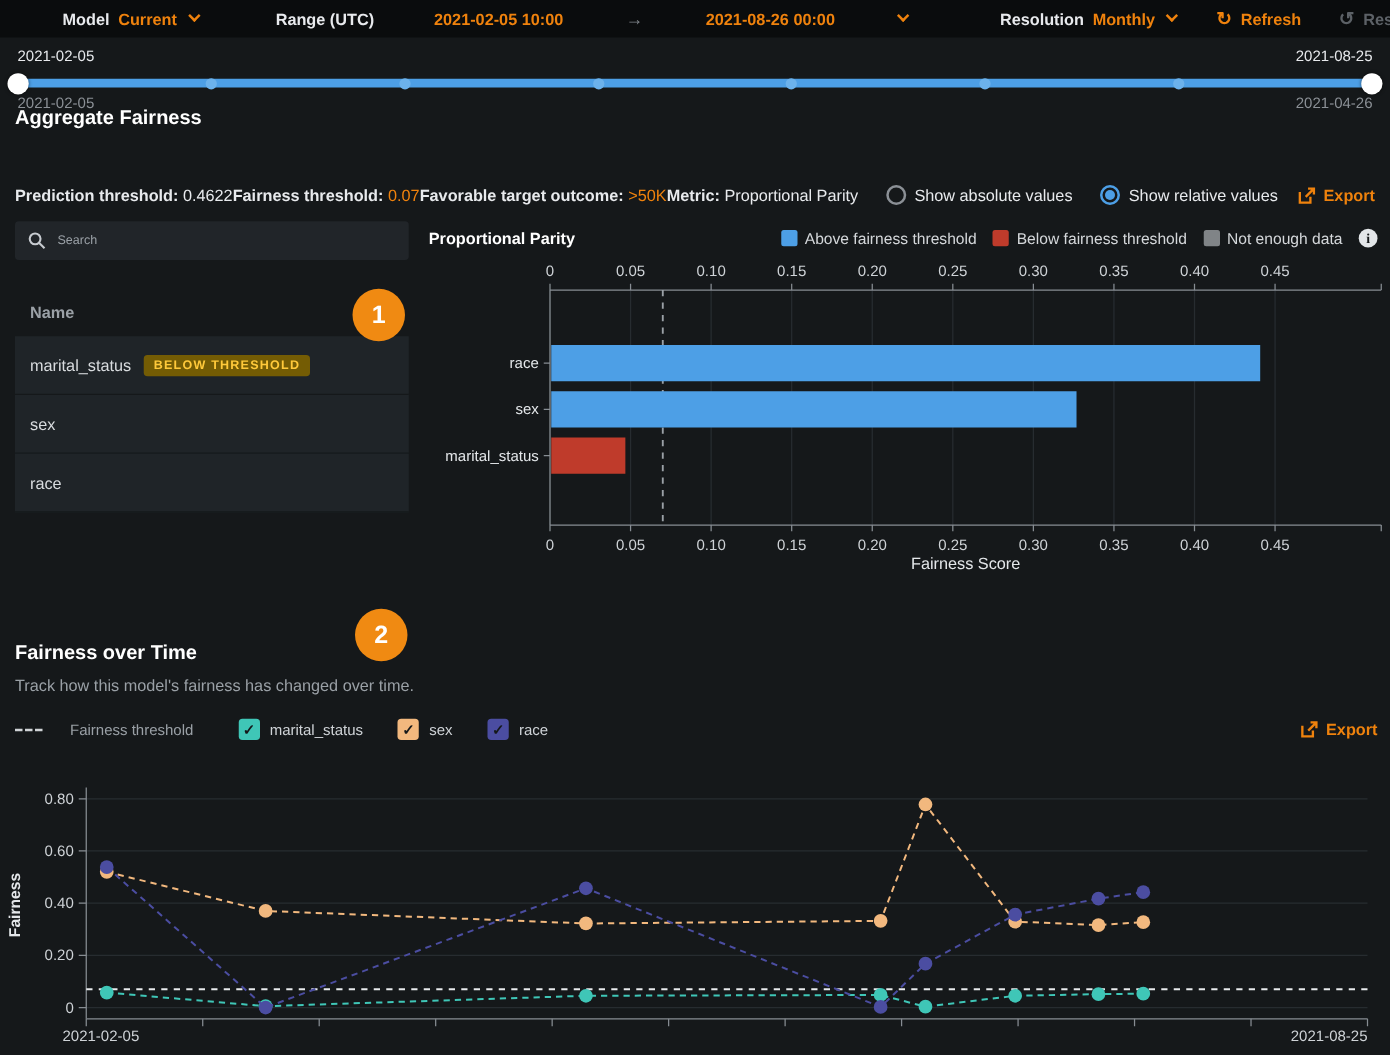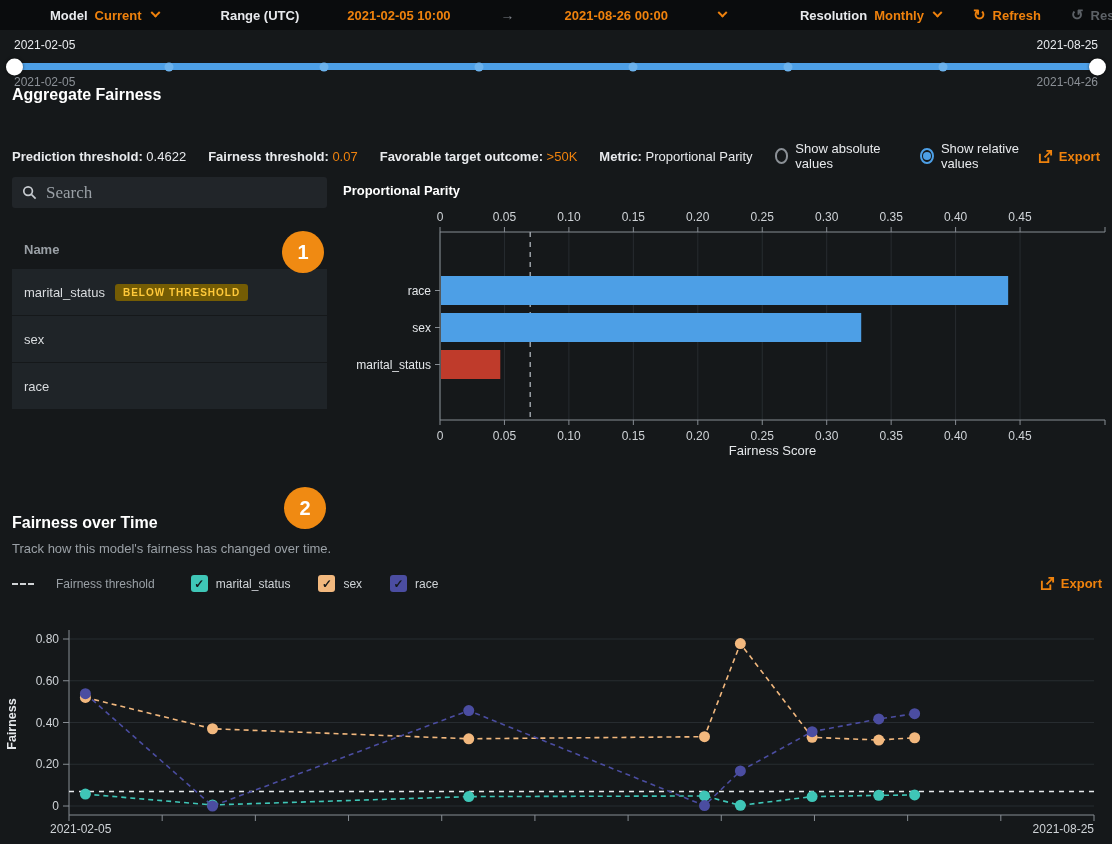--- a/index.html
+++ b/index.html
@@ -33,36 +33,36 @@
   .h-left { left:-8px; } .h-right { right:-8px; }
 
   
   .sec-title { position:absolute; left:12px; font-size:16px; font-weight:bold; color:#fff; }
   .sec-desc  { position:absolute; left:12px; font-size:13px; color:#9aa0a6; }
 
   
   .controls { position:absolute; left:12px; right:12px; top:146px; height:20px;
               display:flex; align-items:center; font-size:13px; }
   .ctl { white-space:nowrap; } .ctl b { font-weight:bold; }
-  .ctl + .ctl { margin-left:22px; }
+  .ctl + .ctl { }
   .val-orange { color:#ef820d; }
   .radio-group { display:flex; align-items:center; gap:7px; margin-left:22px; cursor:pointer; }
   .radio { width:16px; height:16px; border-radius:50%; border:2px solid #8b9096;
            display:flex; align-items:center; justify-content:center; background:transparent; }
   .radio.sel { border-color:#4d9fe6; }
   .radio.sel .dot { width:8px; height:8px; border-radius:50%; background:#4d9fe6; }
   .export-btn { margin-left:auto; display:flex; align-items:center; gap:6px; color:#ef820d;
                 font-weight:bold; font-size:13px; cursor:pointer; }
   .export-btn svg { display:block; }
 
   
   .search-box { position:absolute; left:12px; top:177px; width:315px; height:31px; background:#212529;
                 border-radius:3px; display:flex; align-items:center; padding:0 10px; gap:9px; }
   .search-box input { flex:1; background:transparent; border:none; outline:none; color:#f0abfc;
-                      font-size:17px; font-family:Liberation Serif, serif; }
+                      font-size:10px; font-family:Liberation Sans, sans-serif; }
   .search-box input::placeholder { color:#9aa0a6; }
   .name-header { position:absolute; left:24px; top:242px; font-size:13px; font-weight:bold; color:#9aa0a6; }
   .rows { position:absolute; left:12px; top:269px; width:315px; }
   .row { height:47px; background:#1f2428; border-bottom:1px solid #15181a;
          display:flex; align-items:center; padding:0 12px; gap:10px; font-size:13px; color:#d9dcdf; cursor:pointer; }
   .badge { background:#745c04; color:#ffc93a; font-size:10px; font-weight:bold; letter-spacing:1px;
            padding:3px 8px; border-radius:3px; }
 
   
   .step-circle { position:absolute; width:42px; height:42px; border-radius:50%; background:#f08a12;
@@ -197,20 +197,35 @@
     </div>
     <div class="row">
       <span>race</span>
     </div>
   </div>
 
   <div class="step-circle" style="left:282px; top:231px">1</div>
   <div class="step-circle" style="left:284px; top:487px">2</div>
 
   <div class="bar-title">Proportional Parity</div>
+  <div class="bar-legend">
+    <span class="leg-item">
+      <span class="leg-sq" style="background-color: rgb(77, 159, 230);"></span>
+      <span>Above fairness threshold</span>
+    </span>
+    <span class="leg-item">
+      <span class="leg-sq" style="background-color: rgb(191, 59, 43);"></span>
+      <span>Below fairness threshold</span>
+    </span>
+    <span class="leg-item">
+      <span class="leg-sq" style="background-color: rgb(128, 132, 135);"></span>
+      <span>Not enough data</span>
+    </span>
+    <span class="info-icon">i</span>
+  </div>
   <svg id="bar-svg" width="772" height="262" style="position:absolute; left:340px; top:205px">
       <line x1="100" y1="27" x2="100" y2="215" stroke="#272c30" stroke-width="1"></line>
       <line x1="100" y1="22" x2="100" y2="27" stroke="#878d93" stroke-width="1"></line>
       <line x1="100" y1="215" x2="100" y2="220" stroke="#878d93" stroke-width="1"></line>
       <text x="100" y="16" text-anchor="middle" fill="#cfd3d7" font-size="12">0</text>
       <text x="100" y="235" text-anchor="middle" fill="#cfd3d7" font-size="12">0</text>
       <line x1="164.45" y1="27" x2="164.45" y2="215" stroke="#272c30" stroke-width="1"></line>
       <line x1="164.45" y1="22" x2="164.45" y2="27" stroke="#878d93" stroke-width="1"></line>
       <line x1="164.45" y1="215" x2="164.45" y2="220" stroke="#878d93" stroke-width="1"></line>
       <text x="164.45" y="16" text-anchor="middle" fill="#cfd3d7" font-size="12">0.05</text>

